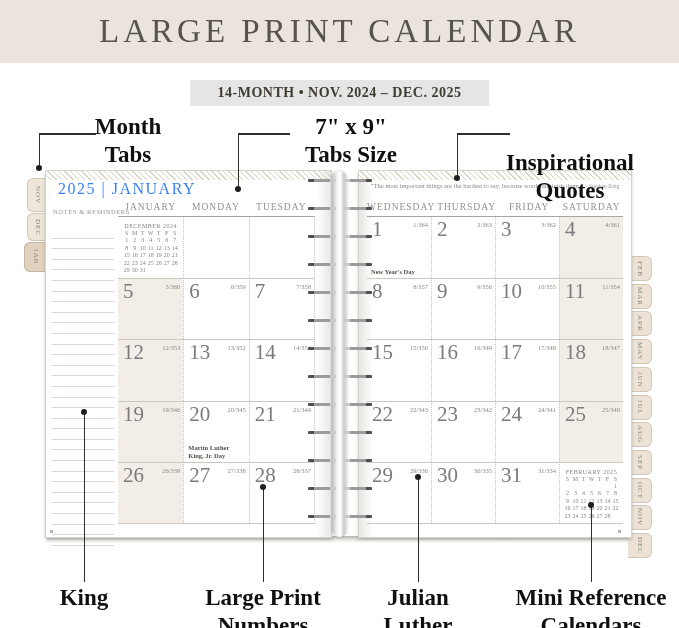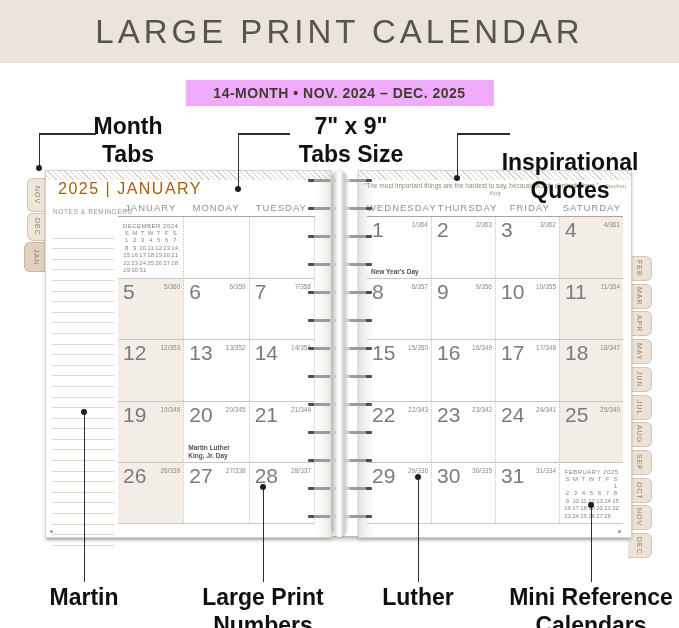--- a/index.html
+++ b/index.html
@@ -1,24 +1,24 @@
 <!DOCTYPE html>
 <html><head>
 <meta charset="utf-8">
 <style>
   html,body{margin:0;padding:0;background:#ffffff;}
   .stage{position:relative;width:679px;height:628px;background:#ffffff;overflow:hidden;
-         font-family:Liberation Sans, sans-serif;}
+         font-family:Liberation Serif, serif;}
 
   
   .banner{position:absolute;top:0;left:0;width:679px;height:63px;background:#eae3de;
           display:flex;align-items:center;justify-content:center;}
   .banner-title{font-size:33px;font-weight:300;letter-spacing:4px;color:#57544f;white-space:nowrap;}
   .edition{position:absolute;top:80px;left:50%;transform:translateX(-50%);
-           background:#f0abfc;color:#403b31;font-size:14px;font-weight:700;
+           background:#e5e5e5;color:#403b31;font-size:14px;font-weight:700;
            letter-spacing:.5px;padding:5px 28px;white-space:nowrap;}
 
   
   .co{position:absolute;text-align:center;font-size:23px;font-weight:700;color:#101010;
       line-height:1.2;z-index:12;}
   .co-mt{left:78px;top:113px;width:100px;}
   .co-ps{left:286px;top:113px;width:130px;}
   .co-iq{left:500px;top:113px;width:140px;margin-top:36px;}
   .co-sn{left:24px;top:584px;width:120px;}
   .co-lp{left:188px;top:584px;width:150px;}
@@ -68,21 +68,21 @@
 
   
   .tab{position:absolute;display:flex;align-items:center;justify-content:center;
        background:#efe6da;border:1px solid #d2c7b7;z-index:1;box-sizing:border-box;}
   .tab-l{border-right:none;border-radius:6px 0 0 6px;}
   .tab-l.active{background:#e2d1bc;border-color:#c4b6a2;}
   .tab-r{left:628px;width:24px;border-left:none;border-radius:0 6px 6px 0;background:#ece3d6;}
   .tab-txt{writing-mode:vertical-rl;font-size:7px;letter-spacing:1px;color:#8b857b;}
 
   
-  .lp-title{position:absolute;left:12px;top:9px;font-size:16px;letter-spacing:1.5px;color:#a16207;}
+  .lp-title{position:absolute;left:12px;top:9px;font-size:16px;letter-spacing:1.5px;color:#3b82f6;}
   .notes-h{position:absolute;left:7px;top:37px;font-size:6.5px;letter-spacing:.6px;color:#9b968e;}
   .notes-lines{position:absolute;left:6px;top:57px;width:62px;}
   .nline{height:9.6px;border-bottom:1px solid #ddd9d2;}
   .quote{position:absolute;left:0;right:0;top:11px;text-align:center;font-size:6.5px;color:#8d8983;}
   .quote .attr{font-size:5.5px;color:#9b978f;}
 
   .dayrow{position:absolute;top:31px;display:grid;}
   .dayrow.lp{left:72px;width:196px;grid-template-columns:repeat(3,1fr);}
   .dayrow.rp{left:8px;width:256px;grid-template-columns:repeat(4,1fr);}
   .dayhead{text-align:center;font-size:9.5px;letter-spacing:1px;color:#94908a;}
@@ -124,27 +124,28 @@
   <div class="co co-ps">
     <div>7" x 9"</div>
     <div>Tabs Size</div>
   </div>
   <div class="co co-iq">
     <div>Inspirational</div>
     <div>Quotes</div>
   </div>
 
   <div class="co co-sn">
-    <div>Martin</div>
+    <div>King</div>
   </div>
   <div class="co co-lp">
     <div>Large Print</div>
     <div>Numbers</div>
   </div>
   <div class="co co-jd">
+    <div>Julian</div>
     <div>Luther</div>
   </div>
   <div class="co co-mr">
     <div>Mini Reference</div>
     <div>Calendars</div>
   </div>
 
   <div id="book">
       <div class="tab tab-r" style="top: 533px; height: 25px;">
         <span class="tab-txt">DEC</span>

